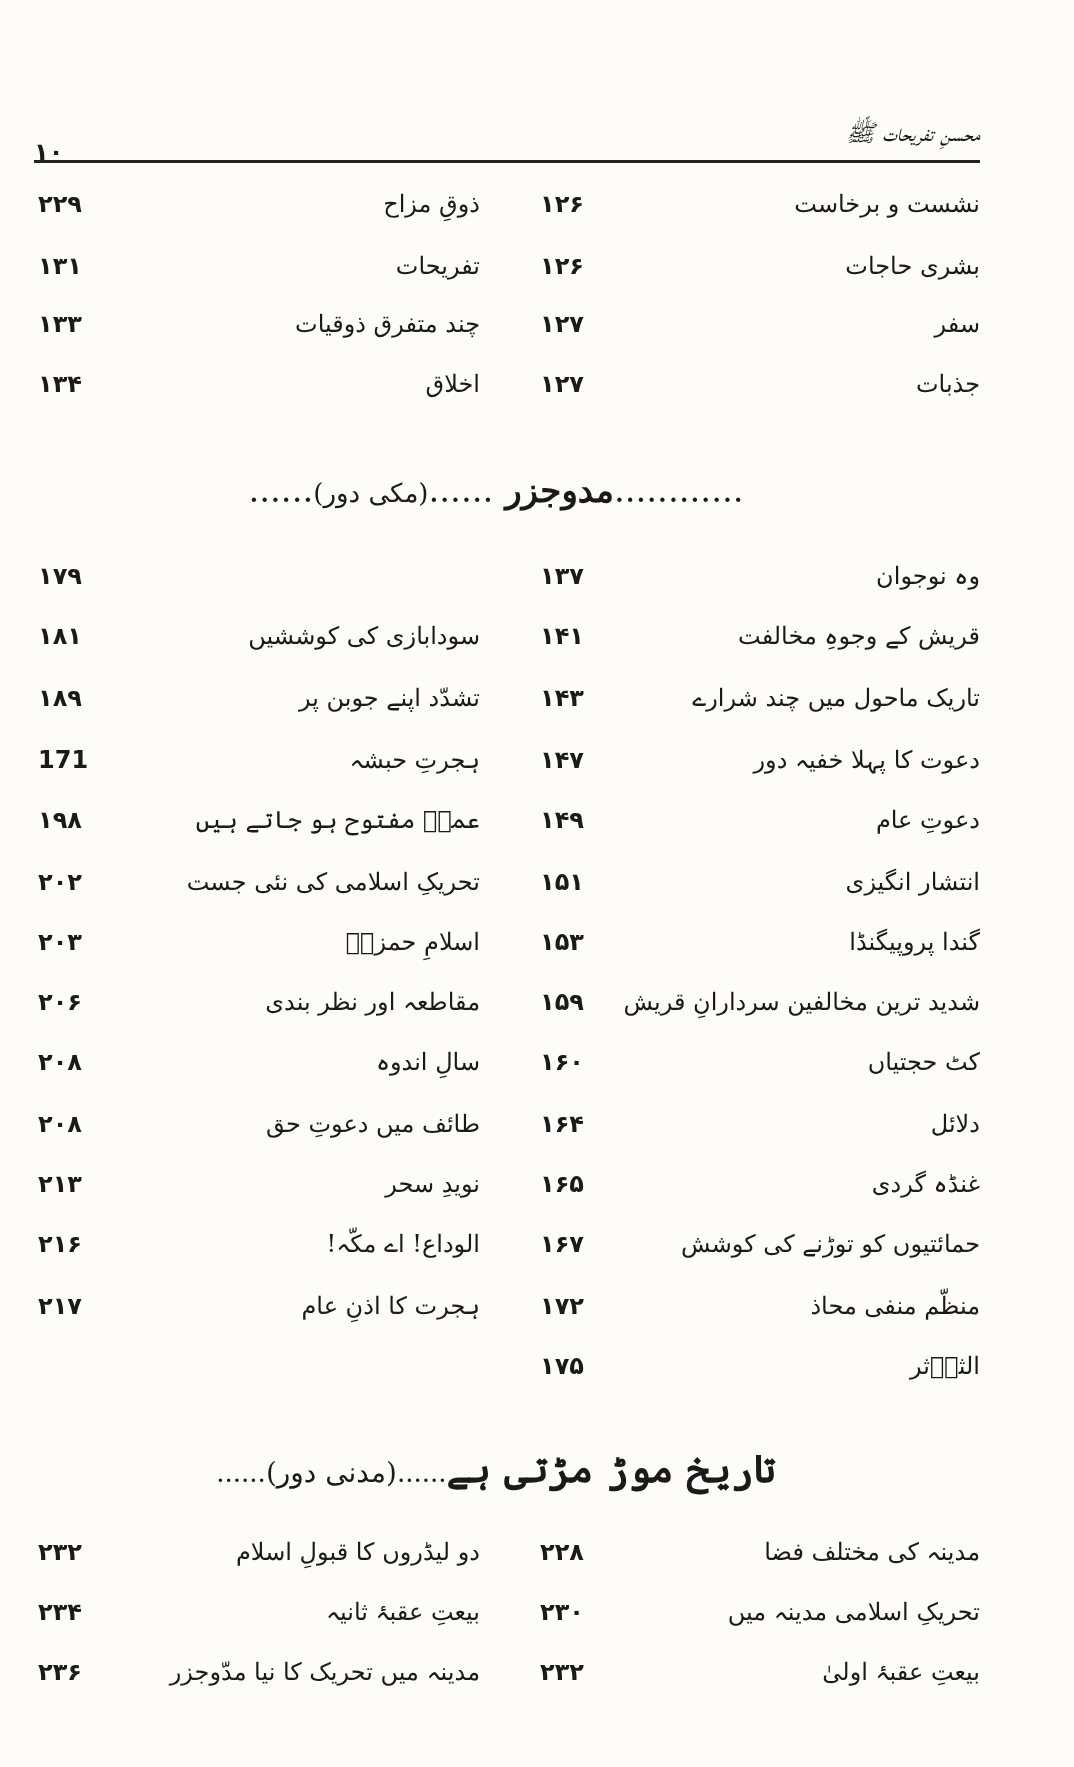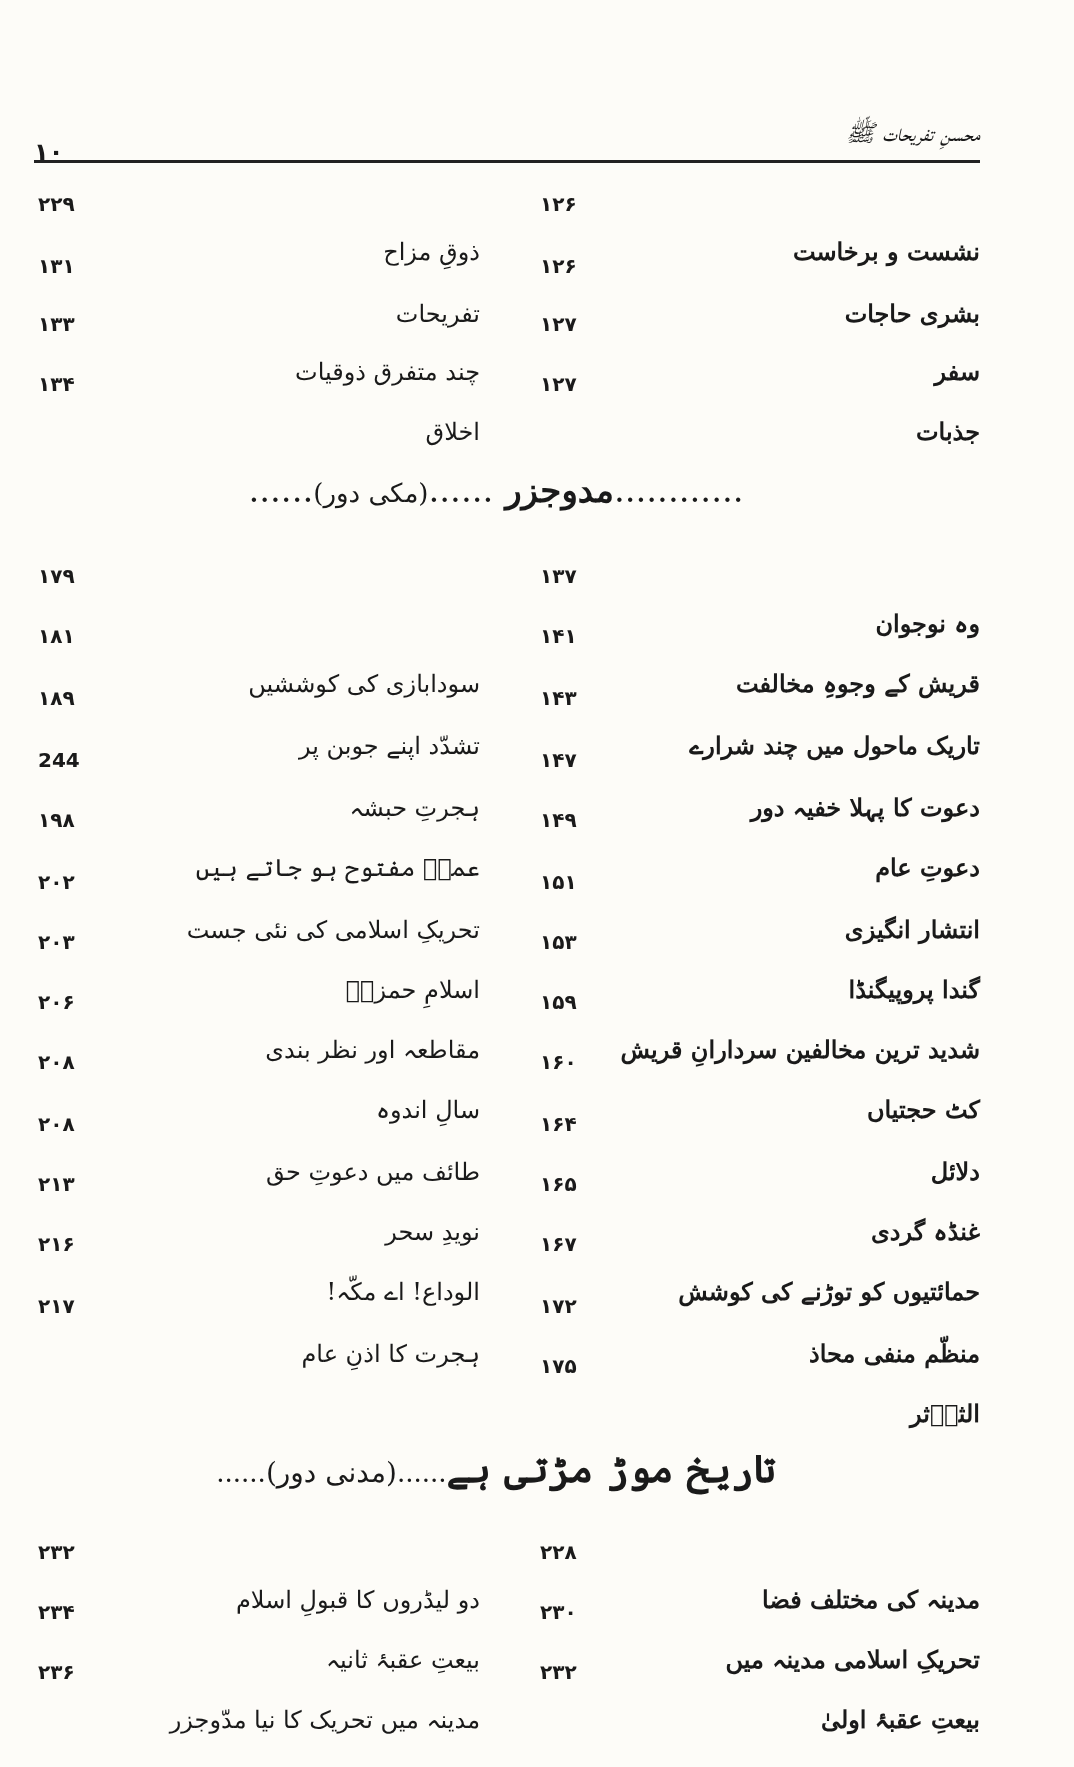--- a/index.html
+++ b/index.html
@@ -25,27 +25,26 @@
       position: absolute; right: 0; top: 0;
       direction: rtl; font-family: "DejaVu Serif", serif; font-size: 24px;
       font-style: italic;
     }
     .rows { position: absolute; left: 0; width: 1074px; }
     .row { position: absolute; left: 0; width: 1074px; height: 40px; }
     .entry {
       position: absolute; direction: rtl; text-align: center;
       font-family: "DejaVu Serif", serif; font-size: 24px; line-height: 40px;
       white-space: nowrap;
-      margin-top: 48px;
-    }
-    .entry.right-col { right: 94px; font-weight: bold; }
+    }
+    .entry.right-col { right: 94px; }
     .entry.left-col { right: 594px; }
     .pg {
       position: absolute; font-family: "DejaVu Sans", sans-serif;
-      font-size: 20px; font-weight: bold; line-height: 40px; text-align: center;
+      font-size: 24px; font-weight: bold; line-height: 40px; text-align: center;
     }
     .pg.right-col { left: 540px; }
     .pg.left-col { left: 38px; }
     .section-heading {
       position: absolute; left: 0; width: 992px; text-align: center;
       direction: rtl; font-family: "DejaVu Serif", serif; font-weight: bold;
       white-space: nowrap;
     }
     .section-heading .dots { font-weight: normal; letter-spacing: 2px; }
     .section-heading .paren { font-weight: normal; }
@@ -107,21 +106,21 @@
     <div class="row" style="top:678px;">
       <span class="entry right-col">تاریک ماحول میں چند شرارے</span>
       <span class="pg right-col">۱۴۳</span>
       <span class="entry left-col">تشدّد اپنے جوبن پر</span>
       <span class="pg left-col">۱۸۹</span>
     </div>
     <div class="row" style="top:740px;">
       <span class="entry right-col">دعوت کا پہلا خفیہ دور</span>
       <span class="pg right-col">۱۴۷</span>
       <span class="entry left-col">ہجرتِ حبشہ</span>
-      <span class="pg left-col">244</span>
+      <span class="pg left-col">171</span>
     </div>
     <div class="row" style="top:800px;">
       <span class="entry right-col">دعوتِ عام</span>
       <span class="pg right-col">۱۴۹</span>
       <span class="entry left-col">عمرؓ مفتوح ہو جاتے ہیں</span>
       <span class="pg left-col">۱۹۸</span>
     </div>
     <div class="row" style="top:862px;">
       <span class="entry right-col">انتشار انگیزی</span>
       <span class="pg right-col">۱۵۱</span>

